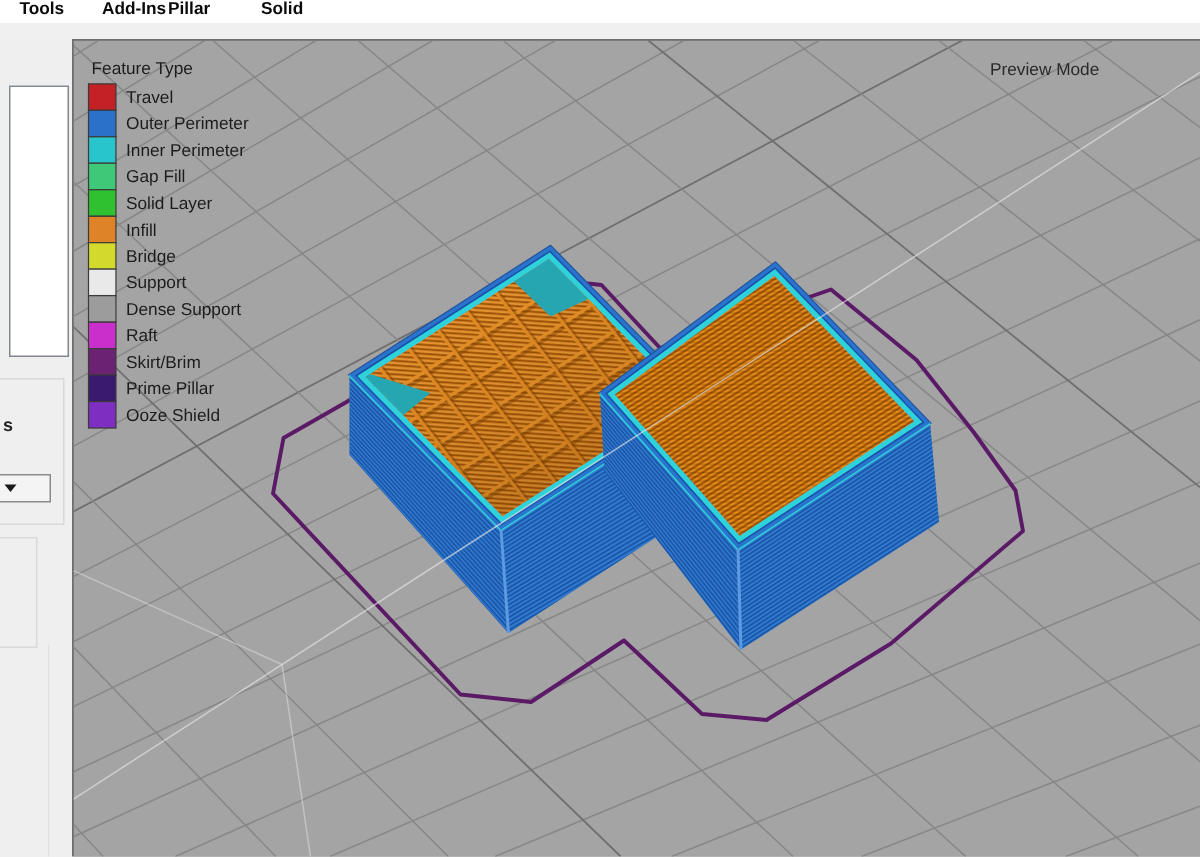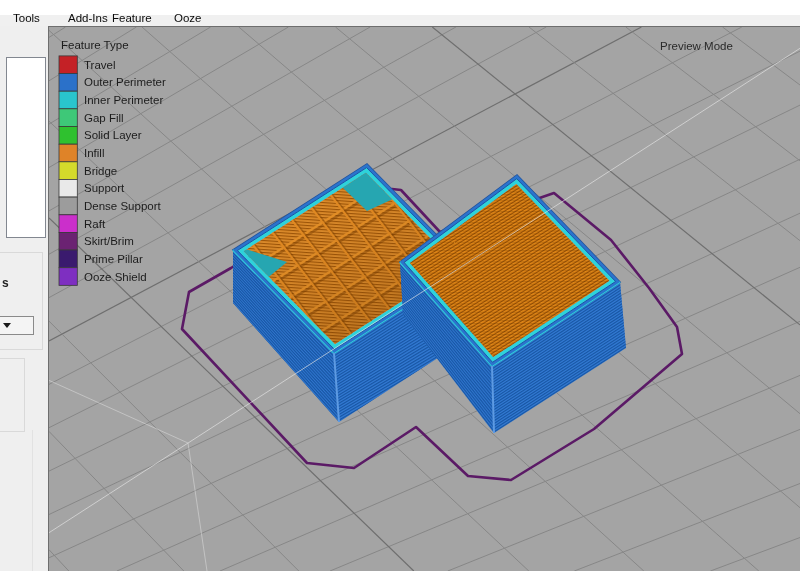--- a/index.html
+++ b/index.html
@@ -1,35 +1,35 @@
 <!DOCTYPE html>
 <html><head><meta charset="utf-8"><style>
 html,body{margin:0;padding:0;width:800px;height:571px;overflow:hidden;
   font-family:"Liberation Sans",sans-serif;background:#fff;}
 #menubar{position:absolute;left:0;top:0;width:800px;height:15px;background:#fff;}
 #mstrip{position:absolute;left:0;top:15px;width:800px;height:11px;background:#f0f0f0;}
-#menubar span{position:absolute;top:0;font-size:11.5px;font-weight:400;color:#0a0a0a;margin-top:12px;}
+#menubar span{position:absolute;top:0;font-size:11.5px;font-weight:700;color:#0a0a0a;}
 #panel{position:absolute;left:0;top:26px;width:49px;height:549px;background:#efefef;}
 #lbox{position:absolute;left:6px;top:31px;width:38px;height:179px;background:#fff;border:1px solid #828790;}
 .gbox{position:absolute;border:1px solid #d9d9d9;background:transparent;}
 #slabel{position:absolute;left:2px;top:250px;font-size:12px;font-weight:bold;color:#222;}
 #combo{position:absolute;left:-8px;top:290px;width:40px;height:17px;background:#f4f4f4;
   border:1px solid #8a8a8a;}
 #combo:after{content:"";position:absolute;left:10px;top:6px;border:4px solid transparent;
   border-top:5px solid #1a1a1a;}
 #vpborder{position:absolute;left:48px;top:26px;width:752px;height:545px;
   background:#6e6e6e;}
 </style></head>
 <body>
 <div id="mstrip"></div>
 <div id="menubar">
   <span style="left:13px">Tools</span>
   <span style="left:68px">Add-Ins</span>
-  <span style="left:112px">Feature</span>
-  <span style="left:174px">Ooze</span>
+  <span style="left:112px">Pillar</span>
+  <span style="left:174px">Solid</span>
 </div>
 <div id="panel">
   <div id="lbox"></div>
   <div class="gbox" style="left:-10px;top:226px;width:51px;height:96px"></div>
   <div id="slabel">s</div>
   <div class="gbox" style="left:-10px;top:332px;width:33px;height:72px"></div>
   <div id="combo"></div>
   <div style="position:absolute;left:32px;top:404px;width:1px;height:141px;background:#e2e2e2"></div>
 </div>
 <div id="vpborder"></div>

